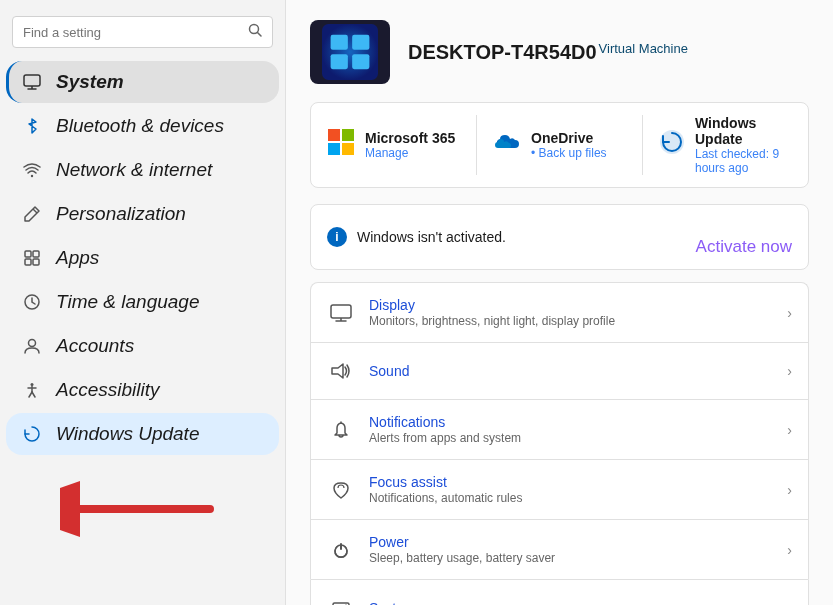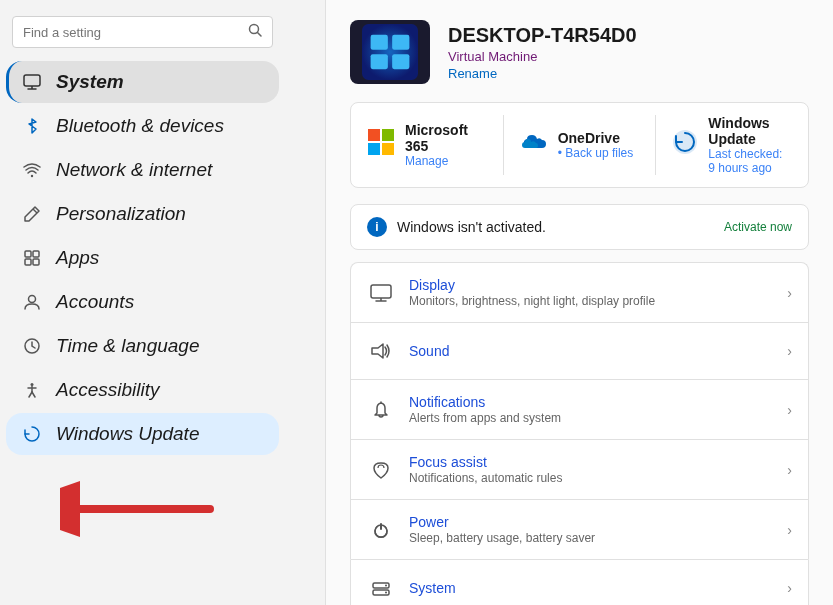--- a/index.html
+++ b/index.html
@@ -88,23 +88,23 @@
       width: 80px;
       height: 64px;
       background: #1a1a2e;
       border-radius: 8px;
       display: flex;
       align-items: center;
       justify-content: center;
       overflow: hidden;
     }
     .device-icon svg { width: 56px; height: 56px; }
-    .device-info { display: flex; flex-direction: column; gap: 2px; }
+    .device-info { display: flex; flex-direction: row; gap: 2px; }
     .device-name { font-size: 20px; font-weight: 600; color: #1a1a1a; }
-    .device-type { font-size: 13px; color: #701a75; }
+    .device-type { font-size: 13px; color: #0c4a6e; }
     .rename-link { font-size: 13px; color: #0067c0; cursor: pointer; text-decoration: none; }
 
     
     .quick-actions {
       display: flex;
       gap: 12px;
       margin-bottom: 16px;
       background: #fff;
       border: 1px solid #e0e0e0;
       border-radius: 8px;
@@ -128,21 +128,21 @@
       align-items: center;
       justify-content: space-between;
       background: #fff;
       border: 1px solid #e0e0e0;
       border-radius: 8px;
       padding: 12px 16px;
       margin-bottom: 12px;
     }
     .activation-left { display: flex; align-items: center; gap: 10px; font-size: 14px; color: #1a1a1a; }
     .info-circle { width: 20px; height: 20px; border-radius: 50%; background: #0067c0; color: #fff; font-size: 12px; font-weight: bold; display: flex; align-items: center; justify-content: center; }
-    .activate-btn { font-size: 12px; color: #15803d; cursor: pointer; font-weight: 500; }
+    .activate-btn { font-size: 17px; color: #8b5cf6; cursor: pointer; font-weight: 500; margin-top: 20px; }
 
     
     .settings-list { display: flex; flex-direction: column; gap: 0; }
     .settings-item {
       display: flex;
       align-items: center;
       background: #fff;
       border: 1px solid #e0e0e0;
       padding: 14px 16px;
       cursor: pointer;
@@ -157,21 +157,21 @@
     .settings-item-title { font-size: 14px; font-weight: 500; color: #1d4ed8; }
     .settings-item-sub { font-size: 12px; color: #666; margin-top: 1px; }
     .chevron { font-size: 14px; color: #888; }
 
     
     .main-content::-webkit-scrollbar { width: 6px; }
     .main-content::-webkit-scrollbar-track { background: transparent; }
     .main-content::-webkit-scrollbar-thumb { background: #ccc; border-radius: 3px; }
 
     
-    .page-wrapper { position: relative; width: 833px; height: 605px; display: flex; overflow: hidden; gap: 40px; }
+    .page-wrapper { position: relative; width: 833px; height: 605px; display: flex; overflow: hidden; }
     .arrow-overlay {
       position: absolute;
       left: 60px;
       bottom: 62px;
       pointer-events: none;
       z-index: 100;
     }
   </style>
 </head>
 <body>
@@ -239,35 +239,35 @@
           <rect x="2" y="10" width="6" height="6" rx="1" stroke="#555" stroke-width="1.5" fill="none"></rect>
           <rect x="10" y="10" width="6" height="6" rx="1" stroke="#555" stroke-width="1.5" fill="none"></rect>
         </svg>
       </span>
       <span>Apps</span>
     </div>
 
     <div class="nav-item">
       <span class="nav-icon">
         <svg width="18" height="18" viewBox="0 0 18 18" fill="none">
+          <circle cx="9" cy="9" r="7" stroke="#555" stroke-width="1.5" fill="none"></circle>
+          <polyline points="9,5 9,9 12,11" stroke="#555" stroke-width="1.5" stroke-linecap="round" fill="none"></polyline>
+        </svg>
+      </span>
+      <span>Time &amp; language</span>
+    </div>
+
+    <div class="nav-item">
+      <span class="nav-icon">
+        <svg width="18" height="18" viewBox="0 0 18 18" fill="none">
           <circle cx="9" cy="6" r="3.5" stroke="#555" stroke-width="1.5" fill="none"></circle>
           <path d="M2 16 Q2 11 9 11 Q16 11 16 16" stroke="#555" stroke-width="1.5" fill="none" stroke-linecap="round"></path>
         </svg>
       </span>
       <span>Accounts</span>
-    </div>
-
-    <div class="nav-item">
-      <span class="nav-icon">
-        <svg width="18" height="18" viewBox="0 0 18 18" fill="none">
-          <circle cx="9" cy="9" r="7" stroke="#555" stroke-width="1.5" fill="none"></circle>
-          <polyline points="9,5 9,9 12,11" stroke="#555" stroke-width="1.5" stroke-linecap="round" fill="none"></polyline>
-        </svg>
-      </span>
-      <span>Time &amp; language</span>
     </div>
 
 
     <div class="nav-item">
       <span class="nav-icon">
         <svg width="18" height="18" viewBox="0 0 18 18" fill="none">
           <circle cx="9" cy="3.5" r="1.5" fill="#555"></circle>
           <line x1="9" y1="5" x2="9" y2="11" stroke="#555" stroke-width="1.5" stroke-linecap="round"></line>
           <line x1="5" y1="7" x2="13" y2="7" stroke="#555" stroke-width="1.5" stroke-linecap="round"></line>
           <line x1="9" y1="11" x2="6" y2="16" stroke="#555" stroke-width="1.5" stroke-linecap="round"></line>
@@ -304,21 +304,20 @@
           <rect width="52" height="52" fill="url(#bg)" rx="6"></rect>
           <rect x="8" y="10" width="16" height="14" rx="2" fill="#3db8f5"></rect>
           <rect x="28" y="10" width="16" height="14" rx="2" fill="#3db8f5"></rect>
           <rect x="8" y="28" width="16" height="14" rx="2" fill="#3db8f5"></rect>
           <rect x="28" y="28" width="16" height="14" rx="2" fill="#3db8f5"></rect>
         </svg>
       </div>
       <div class="device-info">
         <span class="device-name">DESKTOP-T4R54D0</span>
         <span class="device-type">Virtual Machine</span>
-        <a class="rename-link">Rename</a>
       </div>
     </div>
 
     <div class="quick-actions">
       <div class="quick-action">
         <span class="quick-action-icon">
           <svg width="28" height="28" viewBox="0 0 28 28">
             <rect x="1" y="1" width="12" height="12" fill="#f25022"></rect>
             <rect x="15" y="1" width="12" height="12" fill="#7fba00"></rect>
             <rect x="1" y="15" width="12" height="12" fill="#00a4ef"></rect>

